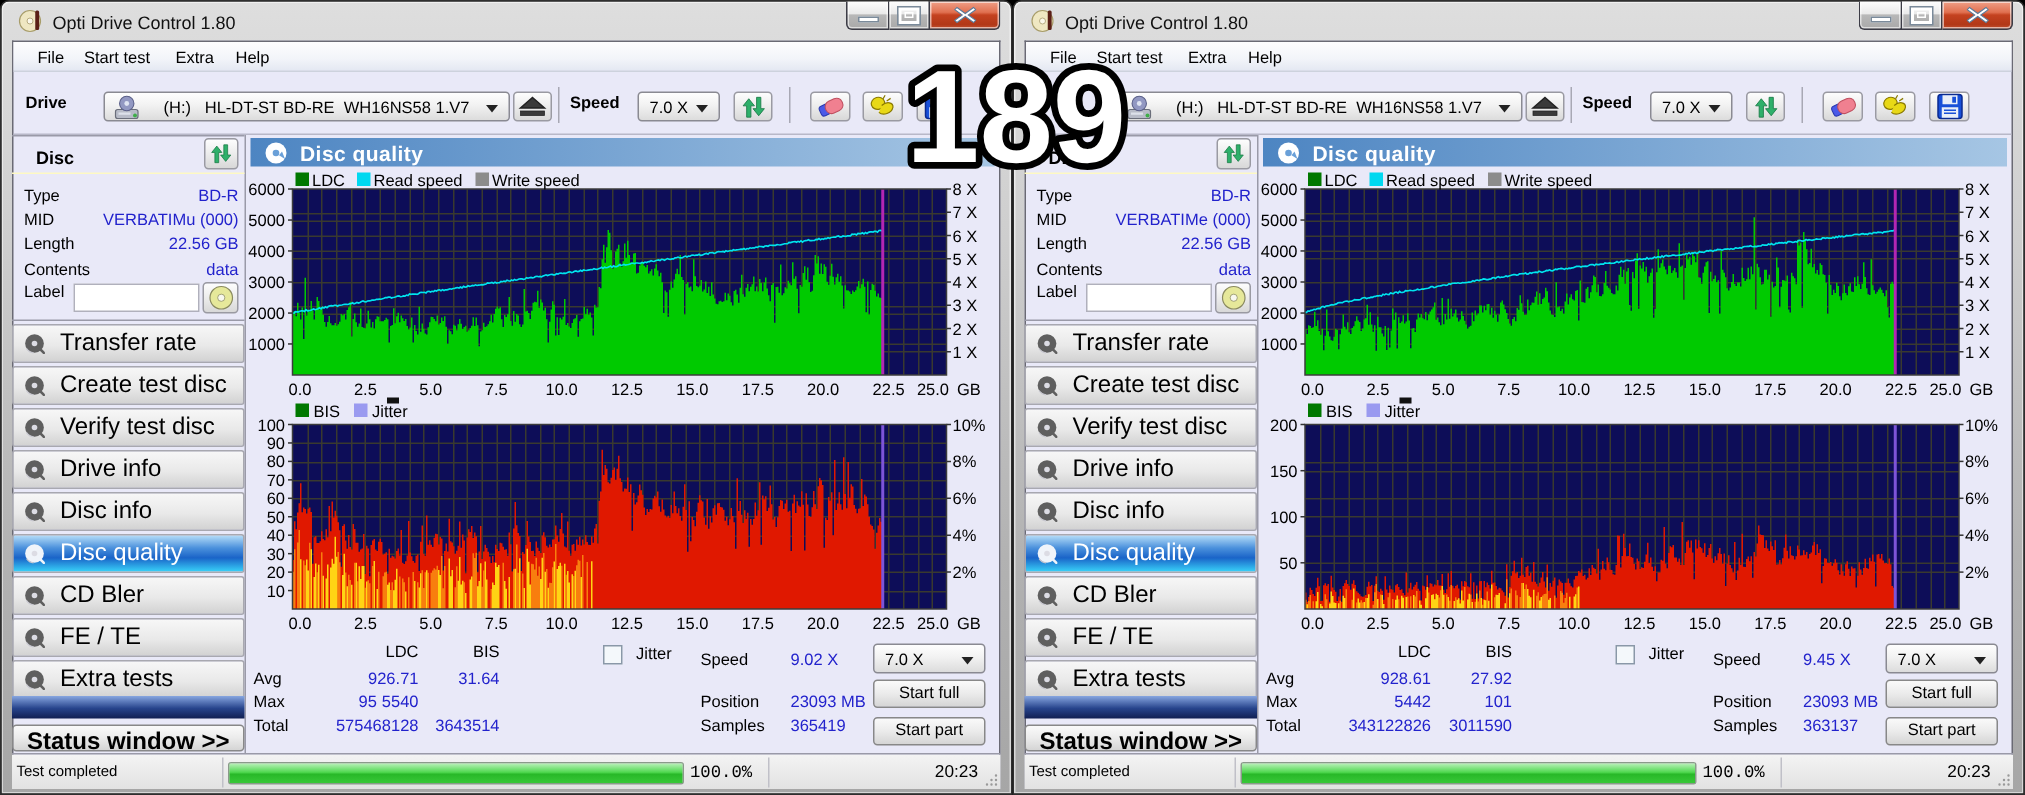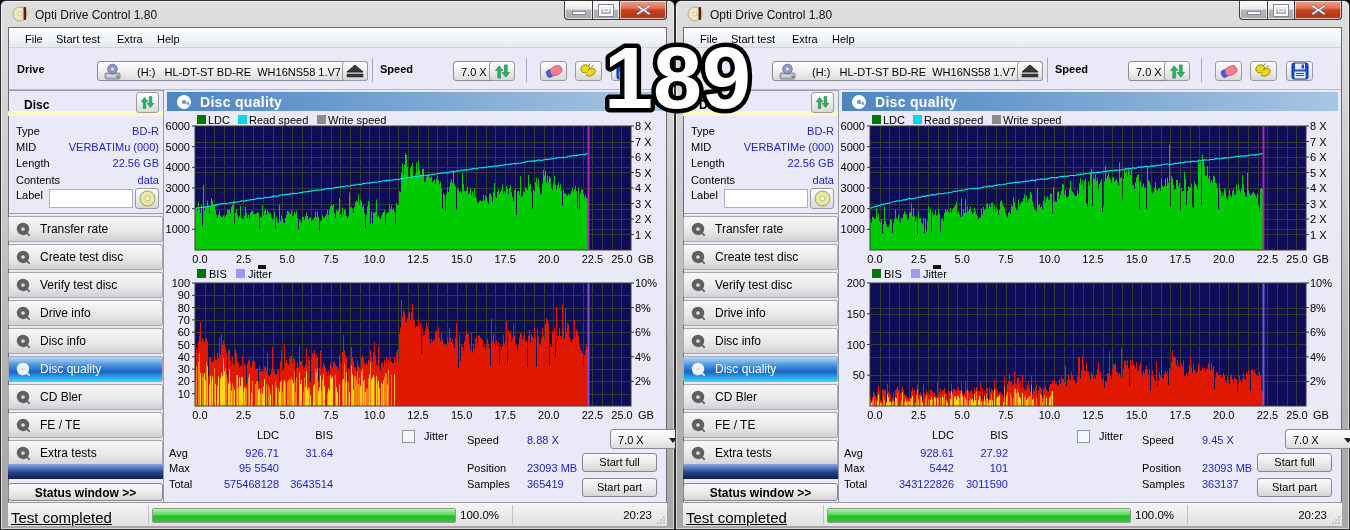--- a/index.html
+++ b/index.html
@@ -20,59 +20,59 @@
   background:linear-gradient(#f0a088, #e07050 40%, #c44220 50%, #b23818 85%, #c05030); display:flex; align-items:center; justify-content:center; }
 .dash { position:absolute; left:7px; top:10px; width:14px; height:4px; background:#fff; border:1px solid #7a8a9a; }
 .sq { position:absolute; left:6px; top:4px; width:14px; height:11px; border:2px solid #fff; outline:1px solid #7a8a9a; }
 .sq2 { position:absolute; left:2px; top:1px; width:6px; height:4px; border:1px solid #fff; }
 .client { left:8px; top:27px; width:659px; height:499px; background:#e9e9f8; border:1px solid #6a6a74; border-bottom:none; }
 .menubar { left:9px; top:28px; width:657px; height:20px;
   background:linear-gradient(#fdfdfe, #f2f4f9 60%, #e4e8f2); border-bottom:1px solid #cdd2dd; }
 .menubar span { position:absolute; top:5px; color:#000; }
 .toolbar { left:9px; top:48px; width:657px; height:42px; border-bottom:1px solid #b8b8c8; }
 .tlab { top:63px; font-weight:bold; }
-.combo { background:linear-gradient(#fefefe, #f2f2f2 45%, #dcdcdc); border:1px solid #8a8a92; border-radius:3px;margin-left:28px; }
+.combo { background:linear-gradient(#fefefe, #f2f2f2 45%, #dcdcdc); border:1px solid #8a8a92; border-radius:3px; }
 .combo span { position:absolute; left:7px; top:4px; white-space:nowrap; }
 .combo .arr { position:absolute; right:7px; top:8px; width:0; height:0; border:4px solid transparent; border-top:5px solid #222; }
 .vsep { top:58px; width:1px; height:24px; background:#a8a8b4; }
 .tbtn { background:linear-gradient(#fdfdfd, #ececec 50%, #d8d8d8); border:1px solid #9a9aa2; border-radius:3px; display:flex; align-items:center; justify-content:center; }
 .sideline { left:163px; top:90px; width:1px; height:412px; background:#9a9aa8; }
-.shead { left:8px; top:90px; width:155px; height:26px; border-top:1px solid #9a9aa8; border-bottom:5px solid #fef9c3; }
+.shead { left:8px; top:90px; width:155px; height:26px; border-top:1px solid #9a9aa8; border-bottom:1px solid #fef9c3; }
 .shead span { position:absolute; left:16px; top:7px; font-weight:bold; font-size:12px; }
 .irow { left:8px; width:151px; height:15px; }
 .il { position:absolute; left:8px; }
 .iv { position:absolute; right:0px; color:#2222cc; }
 .labelbox { left:49px; top:189px; width:84px; height:19px; background:#fff; border:1px solid #b0b0bc; }
 .hsep { left:8px; width:155px; height:1px; background:#9a9aa8; }
 .navbtn { left:8px; width:155px; height:26px;
   background:linear-gradient(#f7f7f7, #e9e9e9 55%, #d2d2d2); border:1px solid #a8a8b0; border-radius:2px; display:flex; align-items:center; }
-.navbtn span { margin-left:10px; font-size:12px; }
+.navbtn span { margin-left:10px; font-size:16px; }
 .nico { margin-left:7px; }
 .navbtn.active { background:linear-gradient(#b4dcf8, #4a90dc 35%, #1a64c8 62%, #38d0f8 100%); color:#fff; }
 .bluestrip { left:8px; top:464px; width:155px; height:15px;
   background:linear-gradient(#87a6e0, #27448c 55%, #111f52); }
-.statusbtn { left:8px; top:483px; width:155px; height:18px; font-size:12px;
+.statusbtn { left:8px; top:483px; width:155px; height:18px; font-size:16px;
   background:linear-gradient(#fafafa, #ebebeb 50%, #d5d5d5); border:1px solid #888; border-radius:3px;
   text-align:center; font-weight:bold; padding-top:2px; }
 .chead { left:167px; top:92px; width:496px; height:19px;
   background:linear-gradient(90deg, #4d85c2, #a6c6e4); display:flex; align-items:center; }
 .chead span { color:#fff; font-weight:bold; font-size:14px; letter-spacing:0.3px; }
 .chartsvg { left:0; top:0; width:675px; height:530px; }
 .ax { font-size:11px; fill:#000; font-family:"Liberation Sans", sans-serif; }
 .lg { font-size:11px; fill:#000; font-family:"Liberation Sans", sans-serif; }
 .st { }
 .st.v { color:#2222cc; }
 .cb { width:13px; height:13px; background:#f4f8fb; border:1px solid #8a98a8; }
 .pbtn { background:linear-gradient(#fafafa, #ebebeb 50%, #d5d5d5); border:1px solid #888; border-radius:3px; text-align:center; padding-top:2px; }
 .statusbar { left:8px; top:502px; width:659px; height:24px; background:linear-gradient(#f4f4f4,#e2e2e2); border-top:1px solid #9a9aa8; }
-.sb1 { position:absolute; left:3px; top:6px; font-size:15px;text-decoration:underline; }
+.sb1 { position:absolute; left:3px; top:6px; font-size:10px; }
 .sbsep { position:absolute; top:2px; width:1px; height:20px; background:#c0c0c8; }
 .pbar { position:absolute; left:144px; top:5px; width:304px; height:15px; border:1px solid #8a9a8a; background:#ddd; border-radius:2px; }
 .pfill { position:absolute; inset:0; background:linear-gradient(#b8f0b8, #50d850 45%, #28b828 55%, #38c838); }
-.sb2 { position:absolute; left:452px; top:6px; font-size:11.5px; }
+.sb2 { position:absolute; left:452px; top:6px; font-size:11.5px;font-family:Liberation Mono, monospace; }
 .sb3 { position:absolute; left:570px; top:6px; width:74px; text-align:right; font-size:11.5px; }
 .grip { position:absolute; right:1px; bottom:1px; }
 </style></head>
 <body>
 <div class="win" style="left:0px">
   <div class="frame"></div>
   <svg class="appico" width="18" height="18" viewBox="0 0 18 18">
       <circle cx="8" cy="9" r="7" fill="#efe7c2" stroke="#a89d6a" stroke-width="0.8"></circle>
       <circle cx="8" cy="9" r="2" fill="#fbf8ea" stroke="#b0a478" stroke-width="0.6"></circle>
       <rect x="11.5" y="2" width="2.6" height="13" rx="1" fill="#5a1f16"></rect>
@@ -402,21 +402,21 @@
 <div class="st" style="left:169px;top:478px">Total</div>
 <div class="st v" style="left:199px;top:447px;width:80px;text-align:right">926.71</div>
 <div class="st v" style="left:199px;top:462px;width:80px;text-align:right">5540</div>
 <div class="st v" style="left:199px;top:478px;width:80px;text-align:right">575468128</div>
 <div class="st v" style="left:253px;top:447px;width:80px;text-align:right">31.64</div>
 <div class="st v" style="left:239px;top:462px;width:80px;text-align:left">95</div>
 <div class="st v" style="left:253px;top:478px;width:80px;text-align:right">3643514</div>
 <div class="cb" style="left:402px;top:430px"></div>
 <div class="st" style="left:424px;top:430px">Jitter</div>
 <div class="st" style="left:467px;top:434px">Speed</div>
-<div class="st v" style="left:527px;top:434px">8.88 X</div>
+<div class="st v" style="left:527px;top:434px">9.02 X</div>
 <div class="st" style="left:467px;top:462px">Position</div>
 <div class="st v" style="left:527px;top:462px">23093 MB</div>
 <div class="st" style="left:467px;top:478px">Samples</div>
 <div class="st v" style="left:527px;top:478px">365419</div>
 <div class="combo" style="left:582px;top:429px;width:75px;height:20px">
       <span>7.0 X</span>
       <i class="arr"></i>
     </div>
 <div class="pbtn" style="left:582px;top:453px;width:75px;height:19px">Start full</div>
 <div class="pbtn" style="left:582px;top:478px;width:75px;height:19px">Start part</div>

